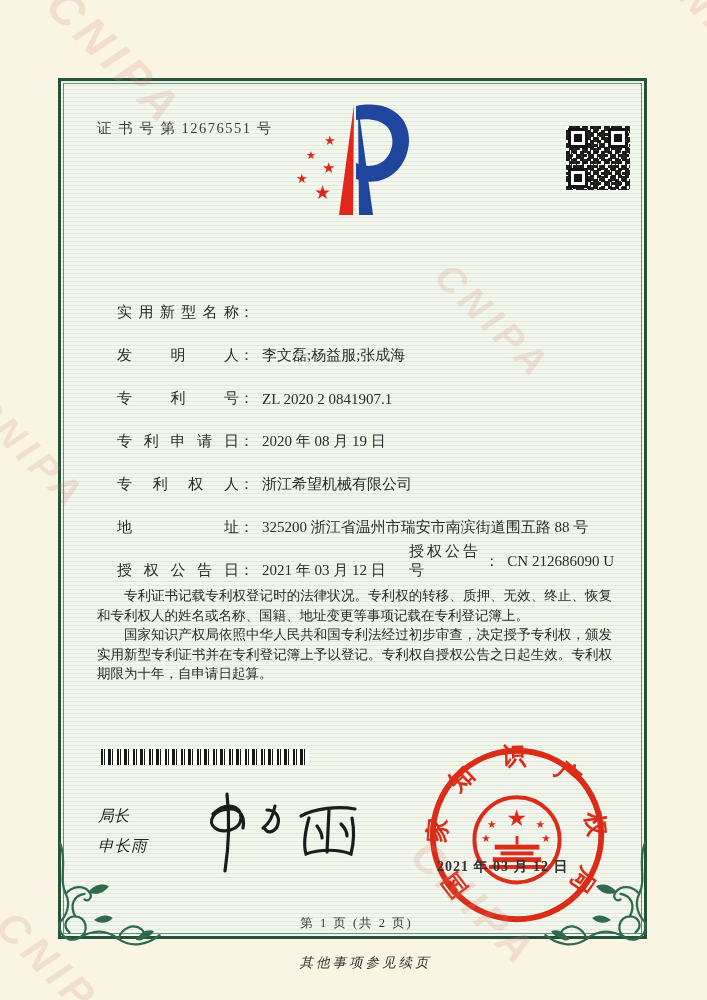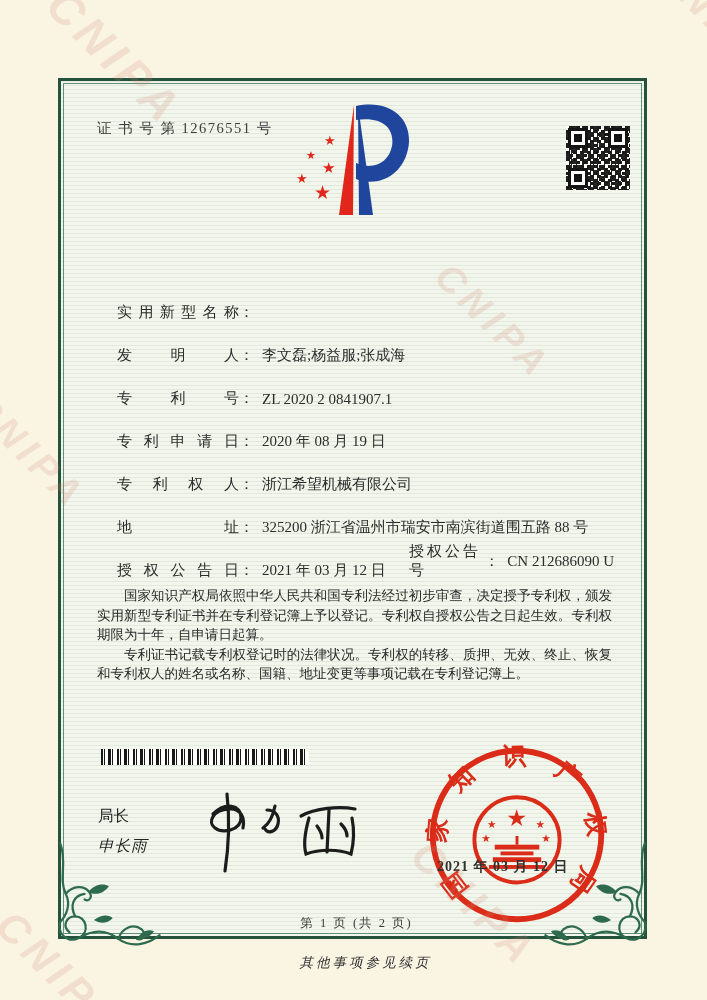--- a/index.html
+++ b/index.html
@@ -81,21 +81,21 @@
   .barcode{
     position:absolute; left:40px; top:668px; width:208px; height:16px;
     background-color:#fdfdfa;
     background-image:repeating-linear-gradient(90deg,
       #181818 0px, #181818 2px, rgba(0,0,0,0) 2px, rgba(0,0,0,0) 3px,
       #181818 3px, #181818 4px, rgba(0,0,0,0) 4px, rgba(0,0,0,0) 7px,
       #181818 7px, #181818 10px, rgba(0,0,0,0) 10px, rgba(0,0,0,0) 11px,
       #181818 11px, #181818 12px, rgba(0,0,0,0) 12px, rgba(0,0,0,0) 16px);
   }
   
-  .director-label{position:absolute; left:37px; top:725px; font-size:15.5px; color:#222;}
+  .director-label{position:absolute; left:37px; top:725px; font-size:15.5px; color:#222;font-style:italic;}
   .director-name{position:absolute; left:37px; top:755px; font-size:15.5px; color:#222; letter-spacing:1px;font-style:italic;}
   .signature{position:absolute; left:122px; top:695px; width:190px; height:100px;}
   
   .seal{position:absolute; left:364px; top:662px; width:184px; height:184px;}
   .seal-date{
     position:absolute; left:376px; top:777px; width:172px;
     font-size:14px; font-weight:bold; color:#30302e; letter-spacing:1px; white-space:nowrap;
   }
   
   .page-number{position:absolute; left:8px; right:0; top:834px; text-align:center; font-size:12.5px; color:#3a3a3a; letter-spacing:2px;}
@@ -171,22 +171,22 @@
           <span class="fvalue">2021 年 03 月 12 日</span>
         <span class="field2">
           <span class="flabel-2">授权公告号</span>
             <span class="colon">：</span>
             <span class="fvalue">CN 212686090 U</span>
         </span>
       </div>
     </div>
 
     <div class="body-text">
+      <p>专利证书记载专利权登记时的法律状况。专利权的转移、质押、无效、终止、恢复和专利权人的姓名或名称、国籍、地址变更等事项记载在专利登记簿上。</p>
       <p>国家知识产权局依照中华人民共和国专利法经过初步审查，决定授予专利权，颁发实用新型专利证书并在专利登记簿上予以登记。专利权自授权公告之日起生效。专利权期限为十年，自申请日起算。</p>
-      <p>专利证书记载专利权登记时的法律状况。专利权的转移、质押、无效、终止、恢复和专利权人的姓名或名称、国籍、地址变更等事项记载在专利登记簿上。</p>
     </div>
 
     <div class="barcode"></div>
 
     <div class="director-label">局长</div>
     <div class="director-name">申长雨</div>
 
     <svg class="signature" viewBox="0 0 190 100">
       <g fill="none" stroke="#1c1c1c" stroke-width="3.2" stroke-linecap="round">
         <path d="M30,38 C42,26 58,28 58,42 C58,54 40,58 32,52 C24,46 30,34 46,33 C58,32 62,42 60,52"></path>

